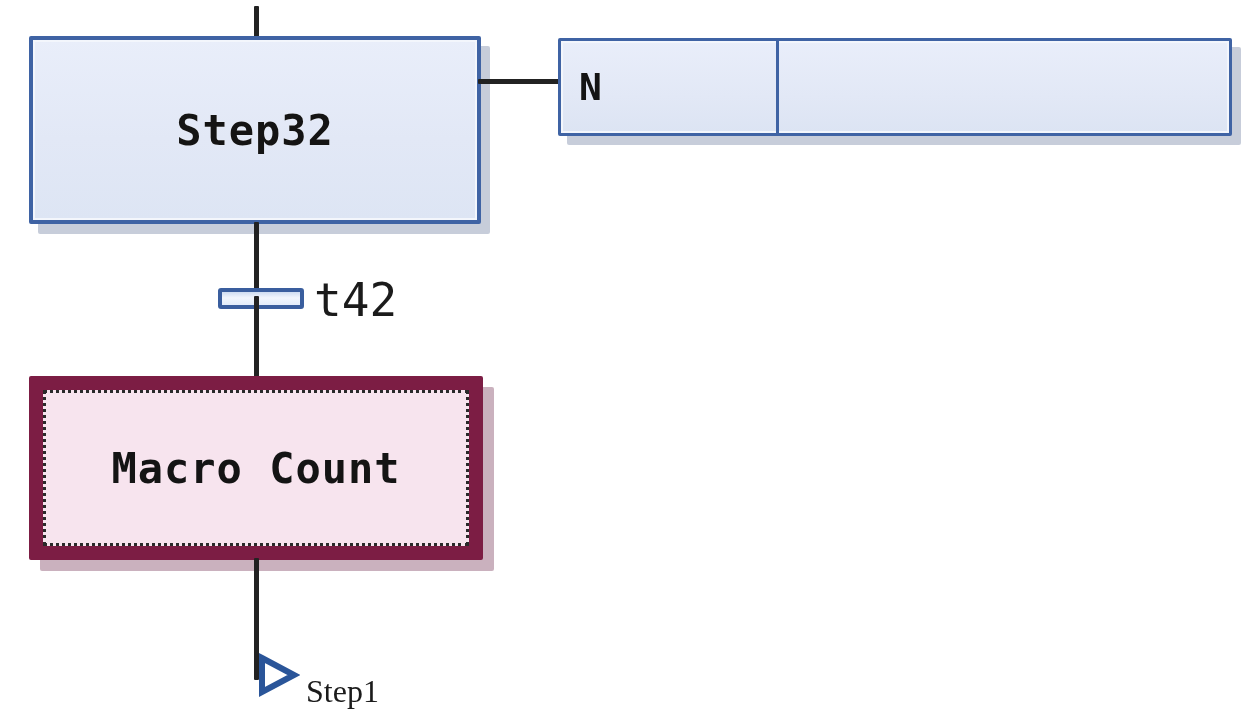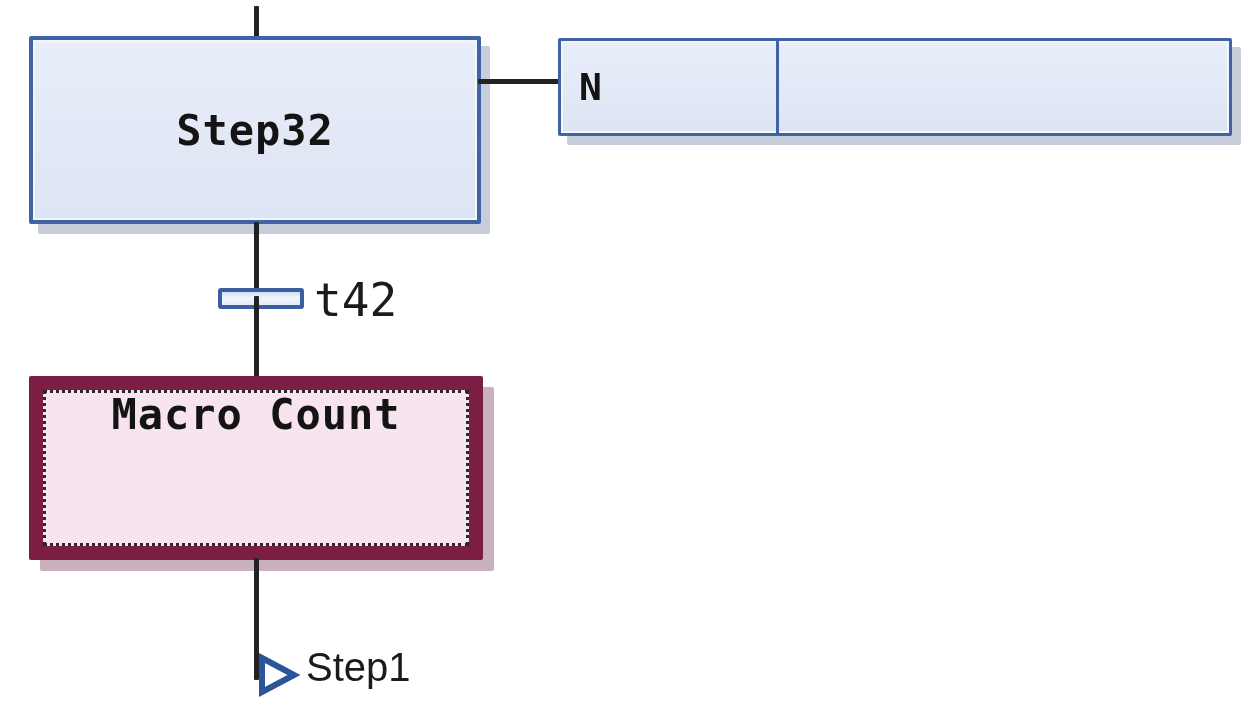--- a/index.html
+++ b/index.html
@@ -128,20 +128,21 @@
     border-radius: 2px;
     filter: blur(0.5px);
   }
   .macro-step {
     position: absolute;
     box-sizing: border-box;
     background: #f7e4ee;
     border: 14px solid #7c1d44;
     border-radius: 2px;
     display: flex;
+    align-items: center;
     justify-content: center;
   }
   .macro-inner {
     position: absolute;
     left: 0; top: 0; right: 0; bottom: 0;
     box-sizing: border-box;
     border: 3px dotted #2a2a2a;
     pointer-events: none;
   }
   .macro-label {
@@ -154,24 +155,25 @@
     position: relative;
     z-index: 2;
   }
 
   
   .jump-arrow {
     position: absolute;
   }
   .jump-label {
     position: absolute;
-    font-family: Liberation Sans, sans-serif;
-    font-size: 40px;
+    font-family: Liberation Serif, serif;
+    font-size: 32px;
     color: #1b1b1b;
     white-space: nowrap;
+    margin-top: 28px;
   }
 </style>
 </head>
 <body>
 
 <div id="canvas">
 
   <div class="vline" style="left:254px; top:-2px; height:36px;"></div>
 
   <div class="plate-shadow" style="left:38px; top:38px; width:452px; height:188px;"></div>

